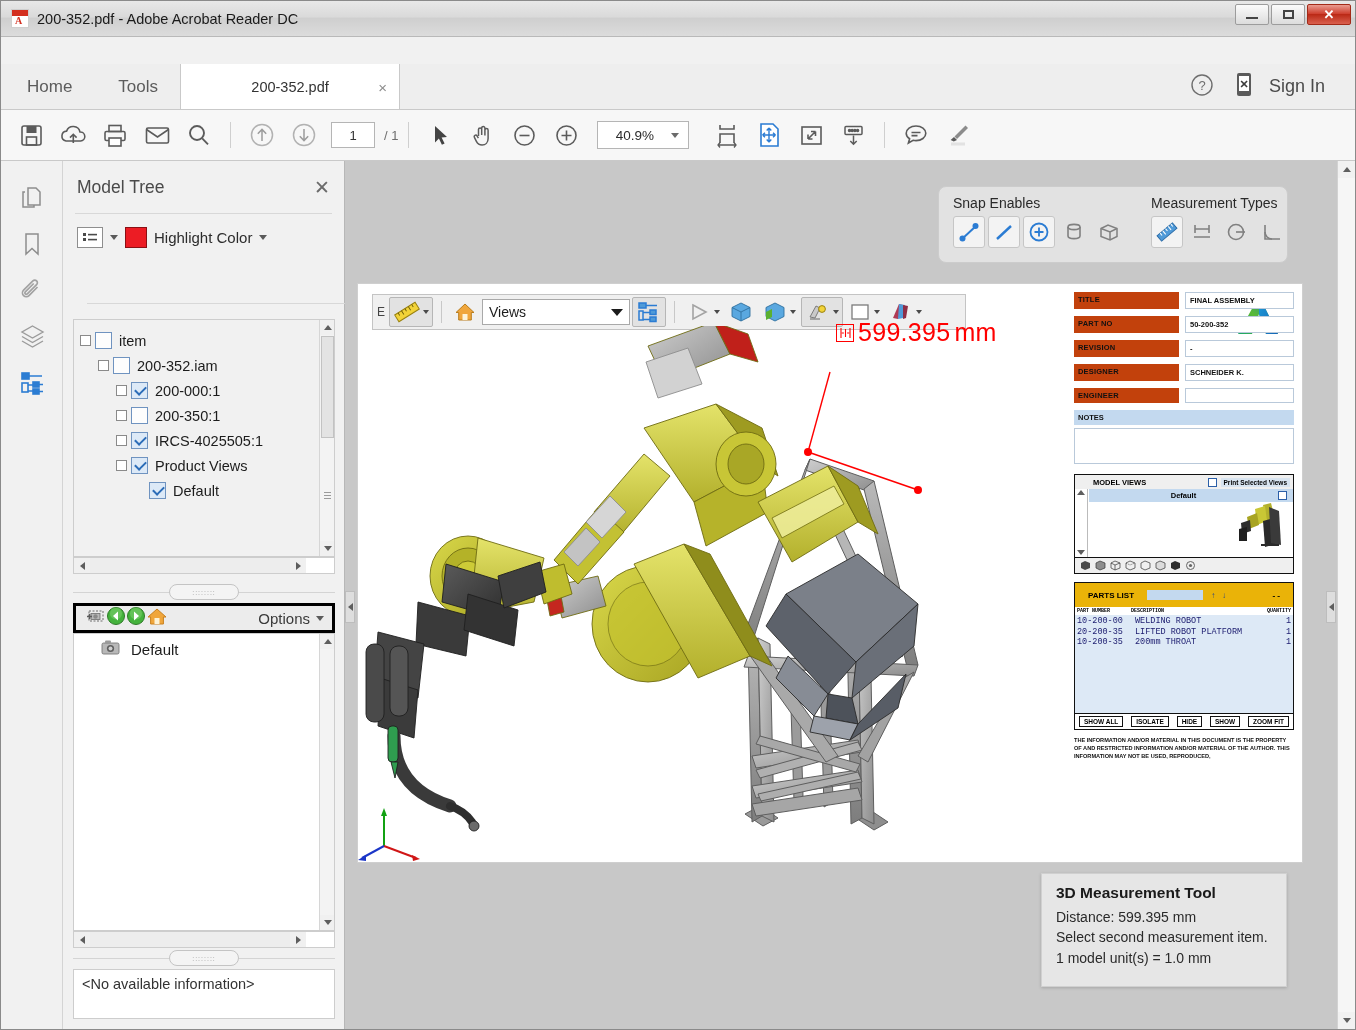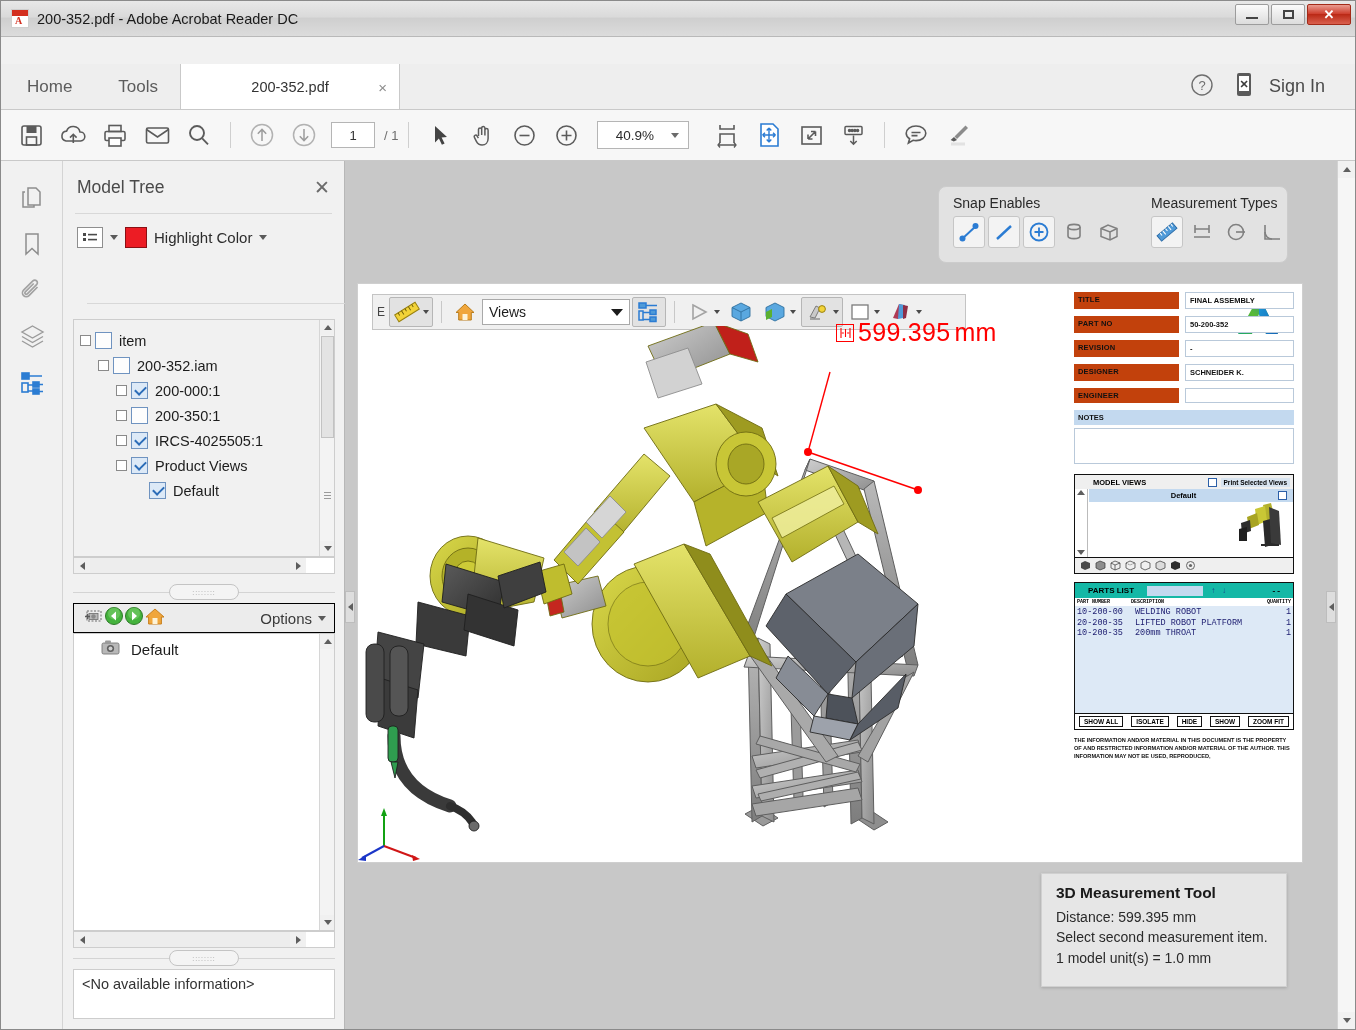--- a/index.html
+++ b/index.html
@@ -186,21 +186,21 @@
   .splitter .line { position:absolute; top:9px; left:0; width:100%; height:1px; background:#d4d4d4; }
   .splitter .grip {
     position:absolute; left:50%; transform:translateX(-50%); top:1px;
     width:70px;height:16px;border:1px solid #c4c4c4;border-radius:8px;background:#f4f4f4;
     display:flex;align-items:center;justify-content:center;
   }
   .splitter .dots { font-size:7px; color:#9a9a9a; letter-spacing:1px; }
 
   .views-bar {
     position:absolute; left:10px; top:442px; width:262px; height:30px;
-    background:#ececec; border:1px solid #000000;
+    background:#ececec; border:3px solid #000000;
     display:flex; align-items:center; padding:9px 8px; 
   }
   .views-bar .opt { margin-left:auto; font-size:15px; color:#3a3a3a; display:flex; align-items:center; gap:6px; }
   .views-list {
     position:absolute; left:10px; top:472px; width:262px; height:298px;
     background:#fff; border:1px solid #cdcdcd; overflow:hidden;
   }
   .views-row { display:flex; align-items:center; height:30px; padding-left:26px; gap:9px; font-size:15px; color:#1c1c1c; }
   .vl-sb { position:absolute; right:0; top:0; width:15px; height:100%; background:#f3f3f3; border-left:1px solid #d6d6d6; }
 
@@ -290,21 +290,21 @@
   .mv-box { margin-top:10px; border:1px solid #111; background:#fff; height:100px; position:relative; }
   .mv-head { display:flex; align-items:center; height:14px; background:#efefef; font-size:7.5px; font-weight:bold; padding-left:18px; }
   .mv-chk { width:9px;height:9px;border:1px solid #2b5fa8;background:#fff;margin:0 4px 0 auto; }
   .mv-print { font-size:6.5px; font-weight:bold; background:#d8e4f0; padding:1px 3px; margin-right:3px; }
   .mv-row { display:flex; align-items:center; height:13px; background:#c3d9ef; margin-left:14px; font-size:7.5px; font-weight:bold; }
   .mv-rowlabel { flex:1; text-align:center; }
   .mv-sb { position:absolute; left:0; top:14px; width:13px; bottom:16px; background:#fff; border-right:1px solid #bbb; }
   .mv-foot { position:absolute; left:0; right:0; bottom:0; height:16px; background:#efefef; border-top:1px solid #111; display:flex; align-items:center; gap:4px; padding-left:5px; }
 
   .pl-box { margin-top:8px; border:1px solid #111; background:#dde9f6; height:148px; position:relative; font-family:"Liberation Mono", monospace; }
-  .pl-head { display:flex; align-items:center; height:15px; background:#14b8a6; font-size:8px; font-weight:bold; }
+  .pl-head { display:flex; align-items:center; height:24px; background:#eab308; font-size:8px; font-weight:bold; }
   .pl-title { width:72px; text-align:center; font-family:"Liberation Sans",sans-serif; }
   .pl-blank { width:56px; height:10px; background:#c3d9ef; }
   .pl-cols { display:flex; font-size:5px; font-weight:bold; background:#fff; padding:1px 2px; }
   .pl-rows { padding:1px 2px; }
   .pl-row { display:flex; font-size:8.5px; color:#1a1a6e; line-height:1.25; }
   .pl-foot { position:absolute; left:0; right:0; bottom:0; height:16px; display:flex; align-items:center; justify-content:space-around; background:#fff; border-top:1px solid #111; }
   .pl-btn { border:1px solid #111; font-size:6.5px; font-weight:bold; padding:1px 4px; font-family:"Liberation Sans",sans-serif; background:#fff; }
 
   .legal { margin-top:6px; font-size:5.6px; line-height:1.45; color:#111; font-weight:bold; }
 

